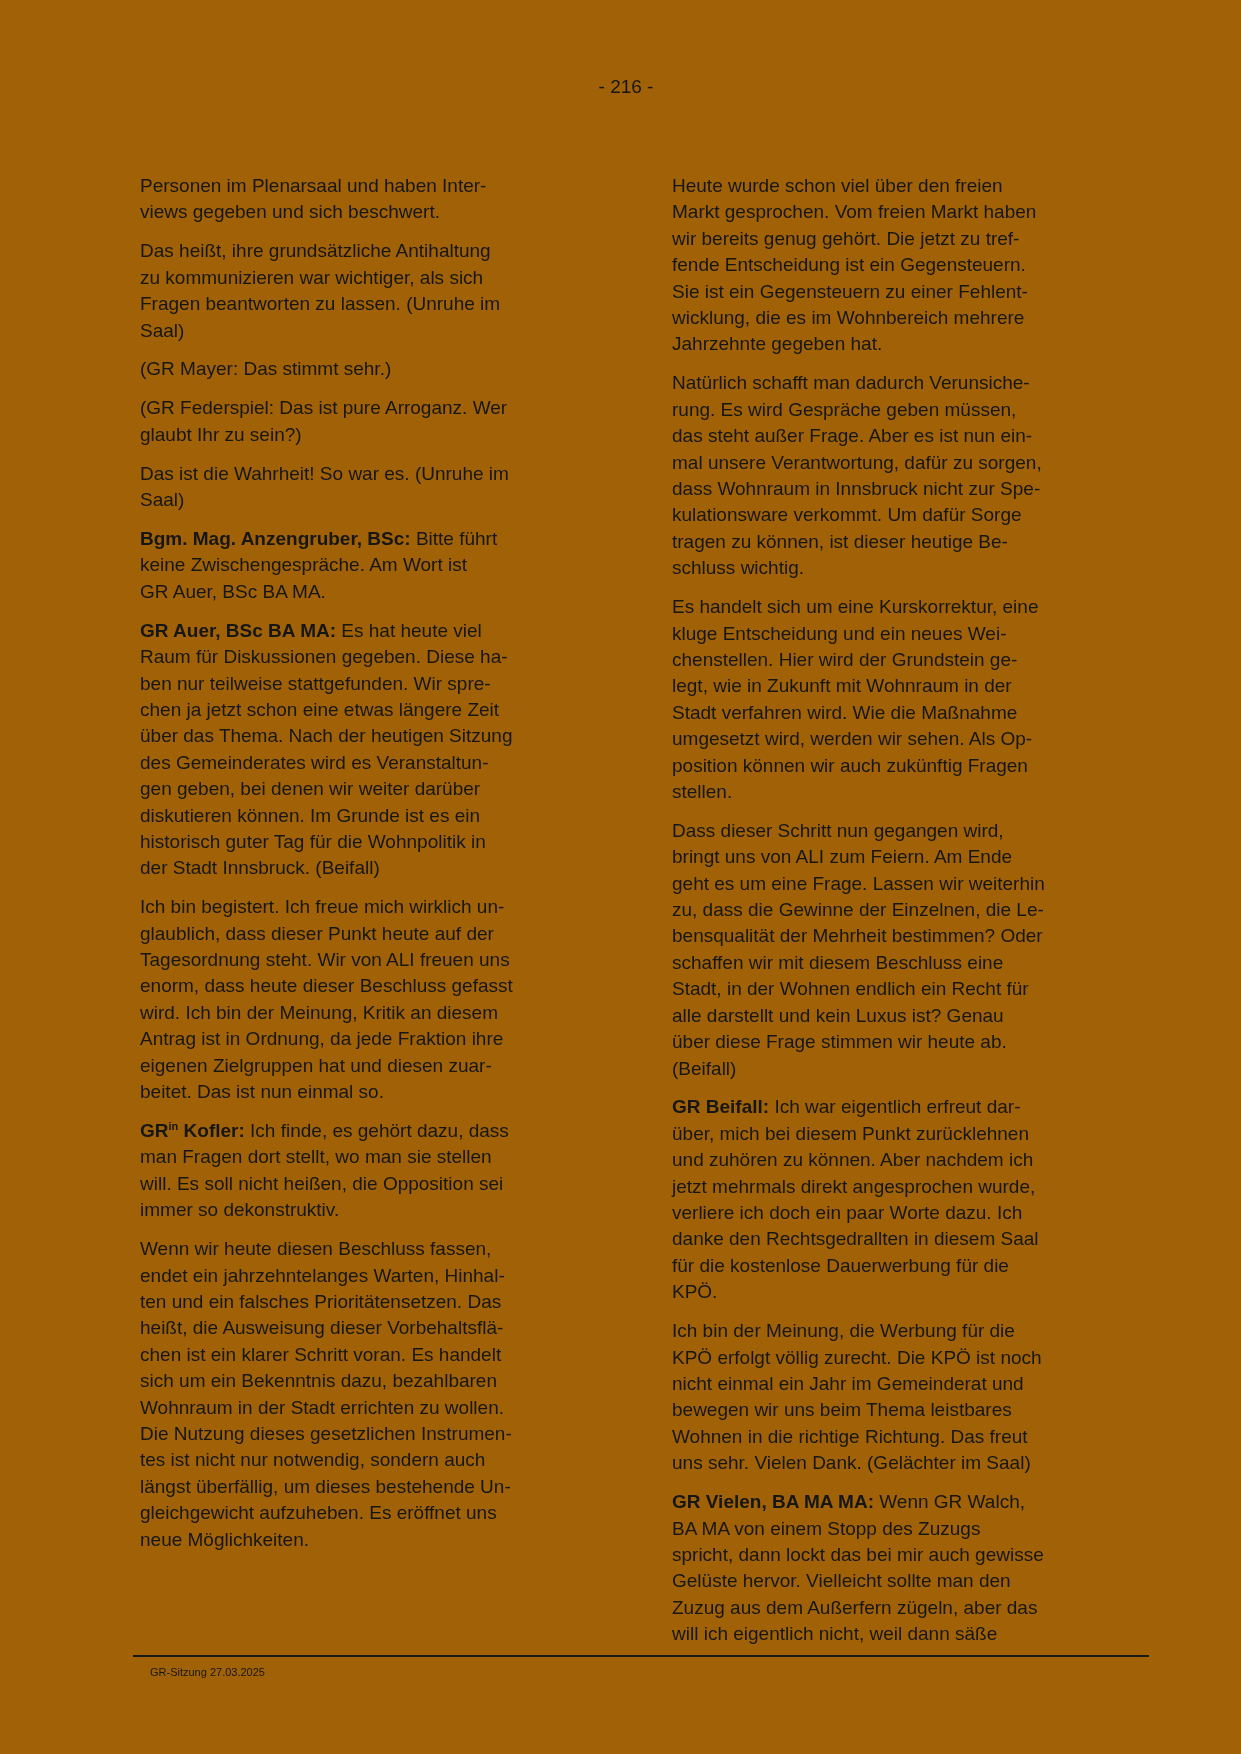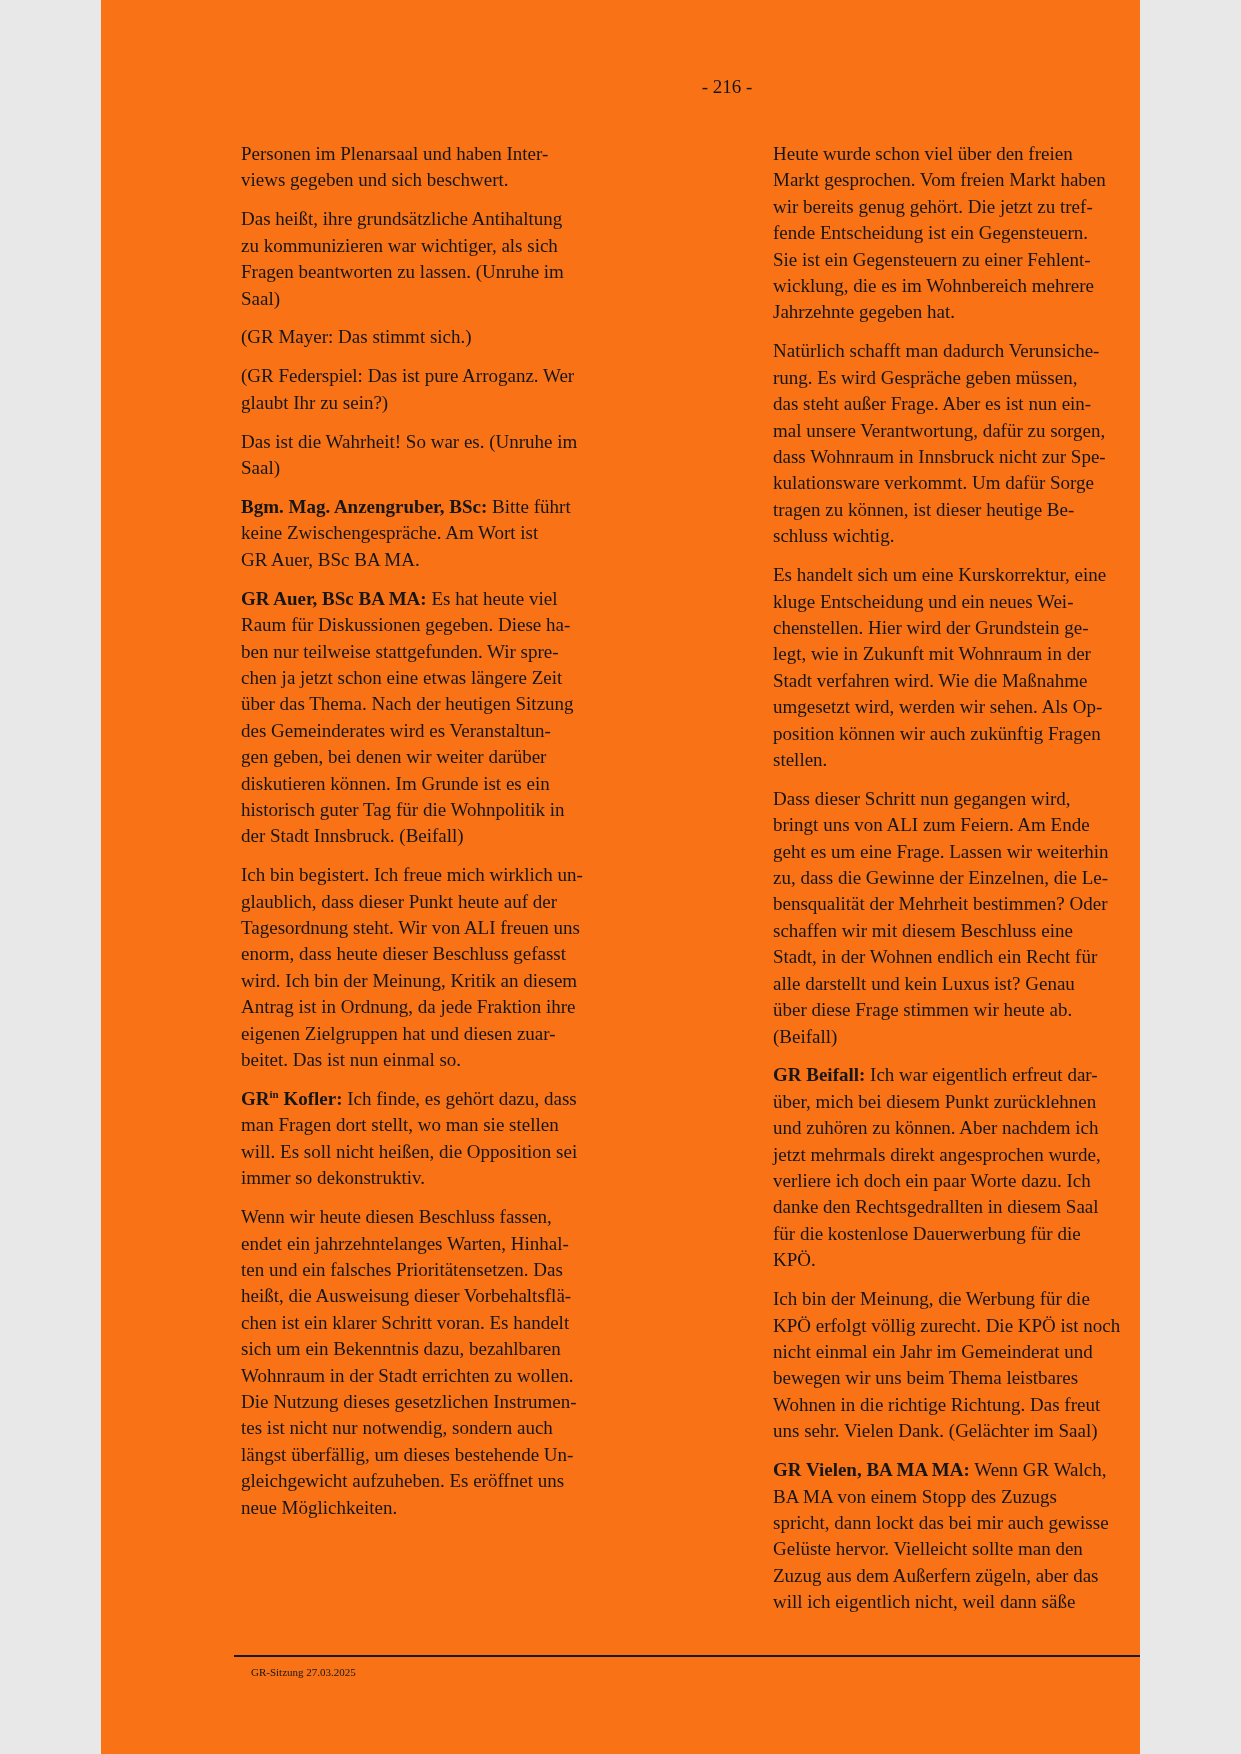--- a/index.html
+++ b/index.html
@@ -1,39 +1,39 @@
 <!DOCTYPE html>
 <html lang="de"><head>
 <meta charset="utf-8">
 <title>GR-Sitzung Protokoll Seite 216</title>
 <style>
   html,body{margin:0;padding:0;background:#e8e8e8;}
   .sheet{
     position:relative;
-    width:1039px;height:1754px;
+    width:1241px;height:1754px;
     margin:0 auto;
-    background:#f97316;
-    font-family:Liberation Serif, serif;
+    background:#a16207;
+    font-family:Liberation Sans, sans-serif;
     color:#161616;
     overflow:hidden;
   }
   .page-number{
     position:absolute;
     top:76px;left:140px;width:972px;
     text-align:center;
     font-size:19px;
     line-height:22px;
   }
   .columns{
     position:absolute;
     left:140px;top:141px;width:975px;
     display:flex;
     align-items:flex-start;
   }
-  .col{width:430px;flex:0 0 auto;}
+  .col{width:430px;flex:0 0 auto;margin-top:32px;}
   .col.right{margin-left:102px;width:443px;}
   .para{
     margin:0 0 12.5px 0;
     font-size:19px;
     line-height:26.4px;
     white-space:nowrap;
   }
   .para b{font-weight:bold;text-align:right;}
   .para sup{
     font-size:11px;
@@ -58,21 +58,21 @@
 </head>
 <body>
 
 <div class="sheet">
   <div class="page-number">- 216 -</div>
 
   <div class="columns">
     <div class="col left">
         <p class="para">Personen im Plenarsaal und haben Inter-<br>views gegeben und sich beschwert.</p>
         <p class="para">Das heißt, ihre grundsätzliche Antihaltung<br>zu kommunizieren war wichtiger, als sich<br>Fragen beantworten zu lassen. (Unruhe im<br>Saal)</p>
-        <p class="para">(GR Mayer: Das stimmt sich.)</p>
+        <p class="para">(GR Mayer: Das stimmt sehr.)</p>
         <p class="para">(GR Federspiel: Das ist pure Arroganz. Wer<br>glaubt Ihr zu sein?)</p>
         <p class="para">Das ist die Wahrheit! So war es. (Unruhe im<br>Saal)</p>
         <p class="para"><b>Bgm. Mag. Anzengruber, BSc:</b> Bitte führt<br>keine Zwischengespräche. Am Wort ist<br>GR Auer, BSc BA MA.</p>
         <p class="para"><b>GR Auer, BSc BA MA:</b> Es hat heute viel<br>Raum für Diskussionen gegeben. Diese ha-<br>ben nur teilweise stattgefunden. Wir spre-<br>chen ja jetzt schon eine etwas längere Zeit<br>über das Thema. Nach der heutigen Sitzung<br>des Gemeinderates wird es Veranstaltun-<br>gen geben, bei denen wir weiter darüber<br>diskutieren können. Im Grunde ist es ein<br>historisch guter Tag für die Wohnpolitik in<br>der Stadt Innsbruck. (Beifall)</p>
         <p class="para">Ich bin begistert. Ich freue mich wirklich un-<br>glaublich, dass dieser Punkt heute auf der<br>Tagesordnung steht. Wir von ALI freuen uns<br>enorm, dass heute dieser Beschluss gefasst<br>wird. Ich bin der Meinung, Kritik an diesem<br>Antrag ist in Ordnung, da jede Fraktion ihre<br>eigenen Zielgruppen hat und diesen zuar-<br>beitet. Das ist nun einmal so.</p>
         <p class="para"><b>GR<sup>in</sup> Kofler:</b> Ich finde, es gehört dazu, dass<br>man Fragen dort stellt, wo man sie stellen<br>will. Es soll nicht heißen, die Opposition sei<br>immer so dekonstruktiv.</p>
         <p class="para">Wenn wir heute diesen Beschluss fassen,<br>endet ein jahrzehntelanges Warten, Hinhal-<br>ten und ein falsches Prioritätensetzen. Das<br>heißt, die Ausweisung dieser Vorbehaltsflä-<br>chen ist ein klarer Schritt voran. Es handelt<br>sich um ein Bekenntnis dazu, bezahlbaren<br>Wohnraum in der Stadt errichten zu wollen.<br>Die Nutzung dieses gesetzlichen Instrumen-<br>tes ist nicht nur notwendig, sondern auch<br>längst überfällig, um dieses bestehende Un-<br>gleichgewicht aufzuheben. Es eröffnet uns<br>neue Möglichkeiten.</p>
       </div>
     <div class="col right">
         <p class="para">Heute wurde schon viel über den freien<br>Markt gesprochen. Vom freien Markt haben<br>wir bereits genug gehört. Die jetzt zu tref-<br>fende Entscheidung ist ein Gegensteuern.<br>Sie ist ein Gegensteuern zu einer Fehlent-<br>wicklung, die es im Wohnbereich mehrere<br>Jahrzehnte gegeben hat.</p>

